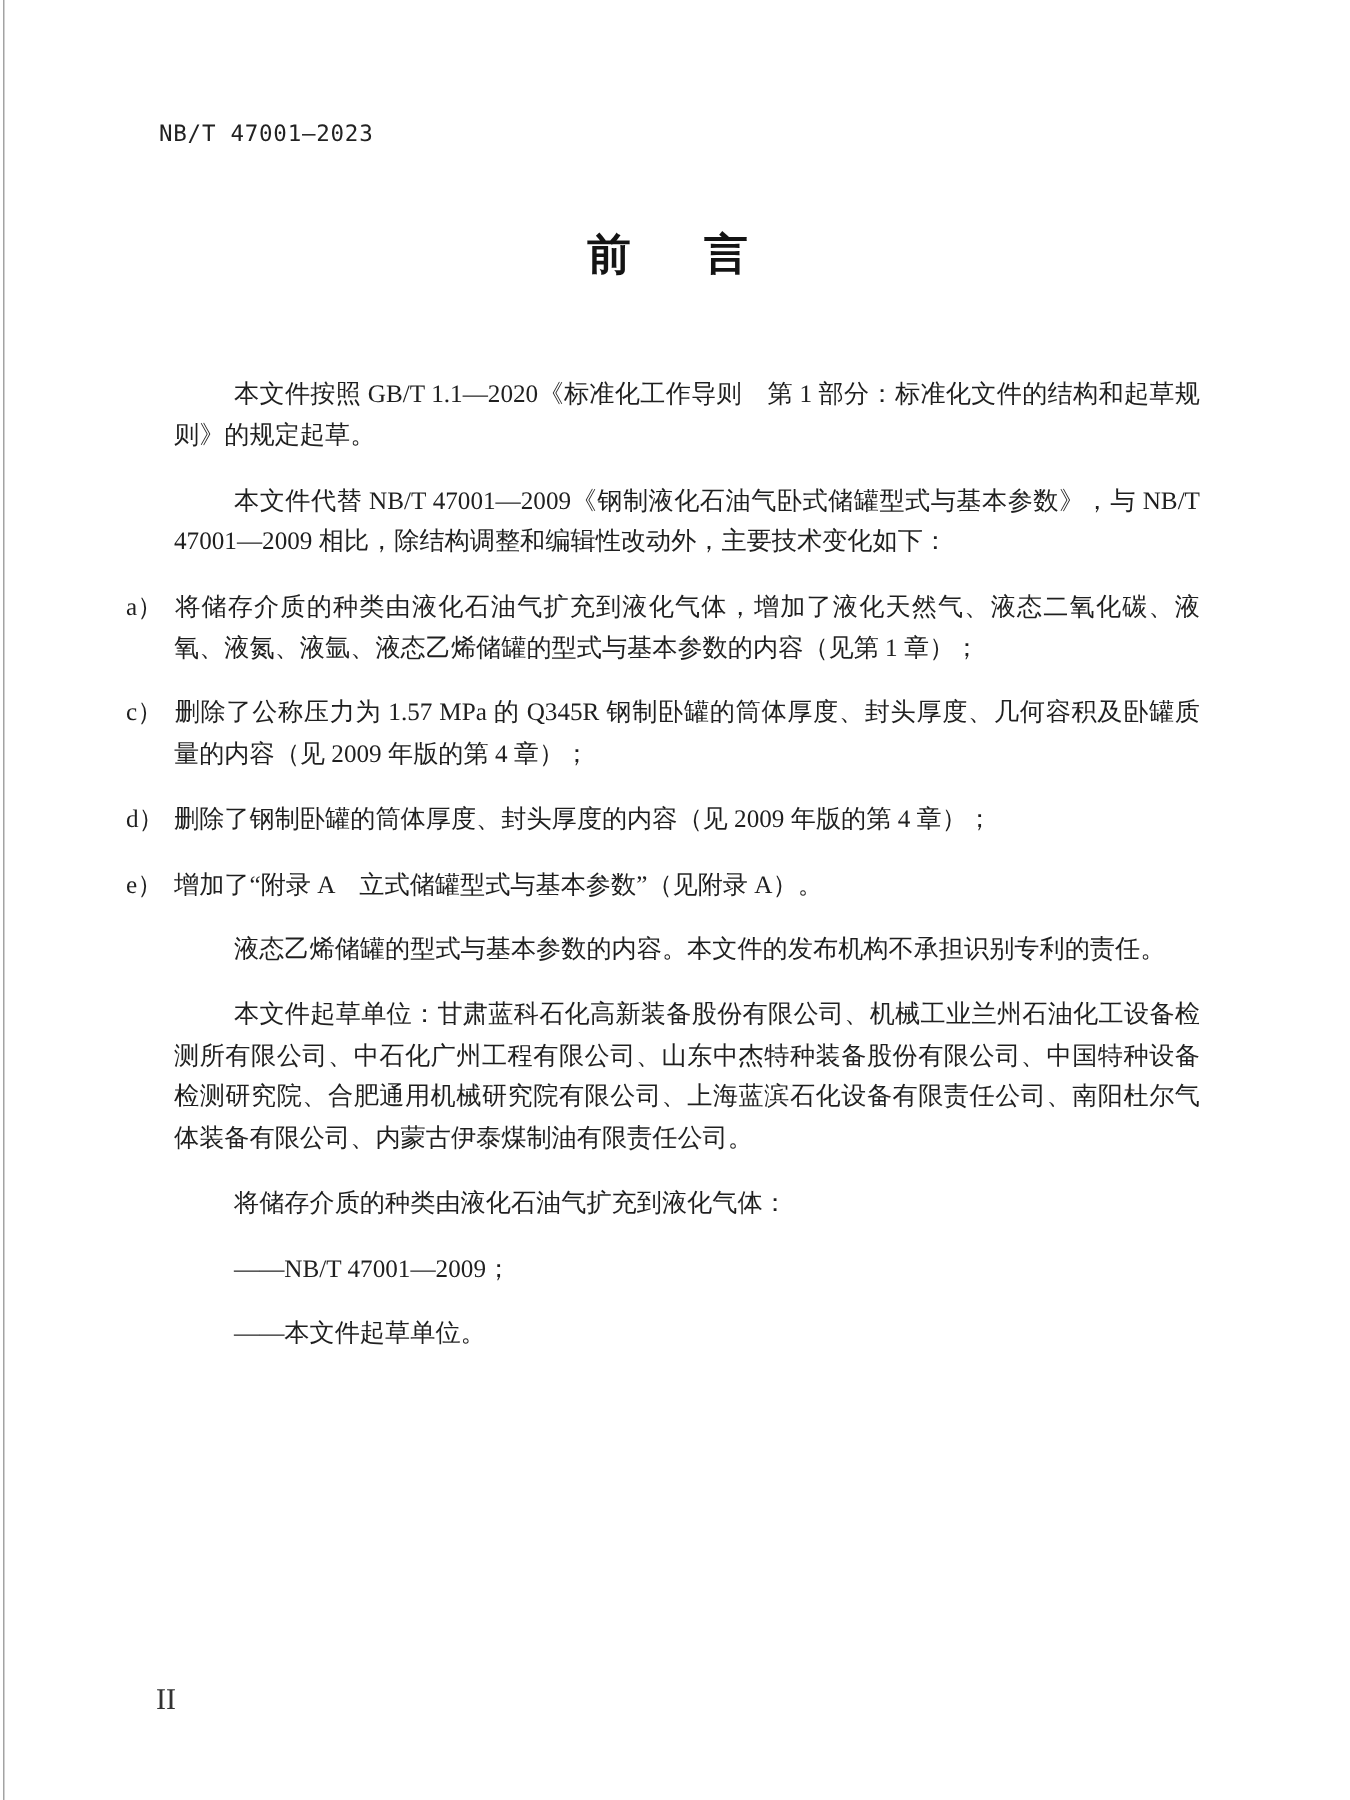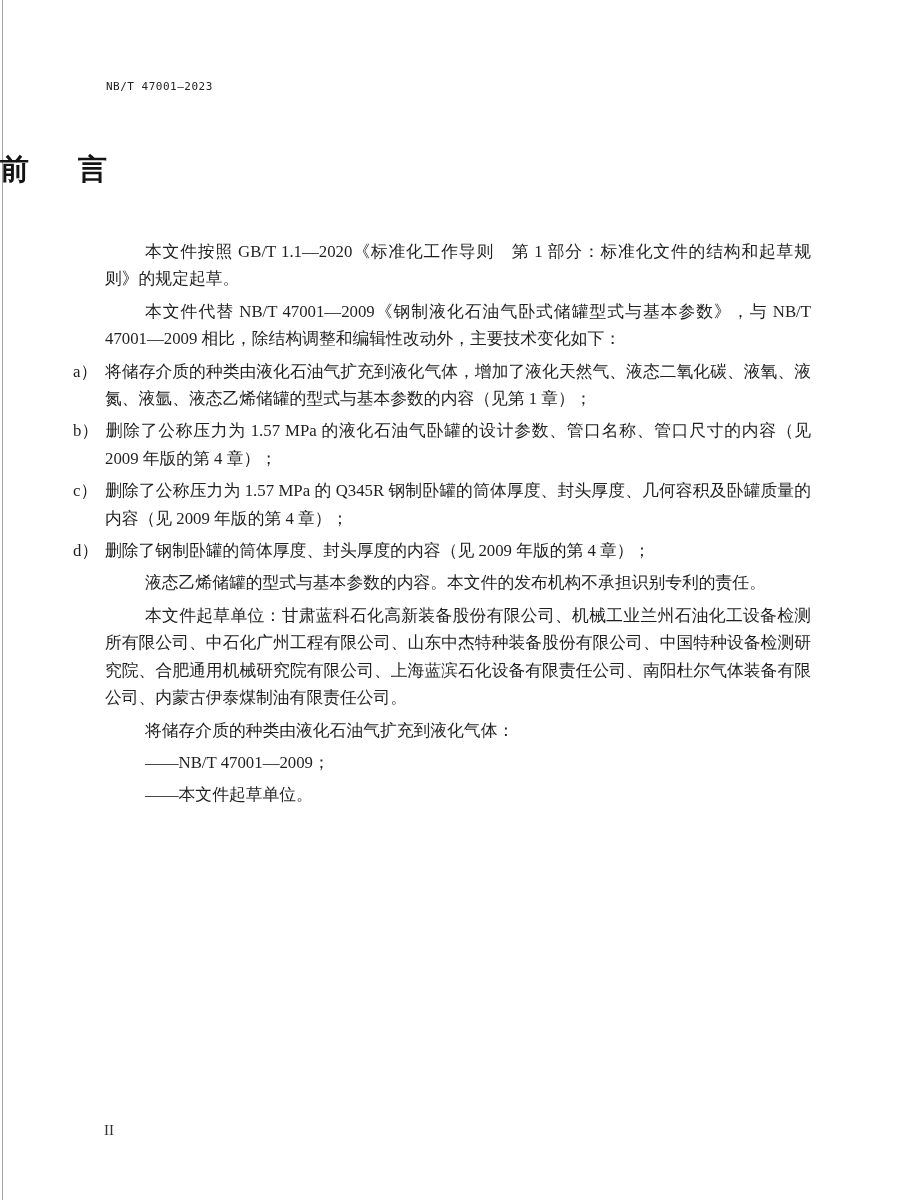--- a/index.html
+++ b/index.html
@@ -12,66 +12,66 @@
     color: #1f1f1f;
   }
   .scan-edge {
     position: absolute; left: 2px; top: 0;
     width: 1px; height: 1200px;
     background: #a3a3a3;
   }
   .header {
     position: absolute; left: 106px; top: 80px;
     font-family: "DejaVu Sans Mono", "DejaVu Sans", monospace;
-    font-size: 11px; letter-spacing: 0.5px;
+    font-size: 15px; letter-spacing: 0.5px;
     color: #222;
     white-space: nowrap;
   }
   .title {
     position: absolute; left: 0; top: 150px;
     width: 900px; margin: 0;
-    text-align: left;
+    text-align: center;
     font-size: 29px; font-weight: bold;
     letter-spacing: 10px;
     color: #141414;
   }
   .content {
     position: absolute; left: 100px; top: 233px;
     width: 716px;
     font-size: 16.8px; line-height: 27.4px;
     text-align: justify;
   }
-  .content p { margin: 5px; padding: 0; }
+  .content p { margin: 16px; padding: 0; }
   .para { text-indent: 40px; }
   .list-item { padding-left: 72px; text-indent: -32px; }
   .marker { display: inline-block; width: 32px; text-indent: 0; }
   .dash { text-indent: 40px; }
   .page-num {
     position: absolute; left: 104px; top: 1122px;
-    font-size: 15px; color: #333;
+    font-size: 20px; color: #333;
   }
 </style>
 </head>
 <body>
 
 <div>
   <div class="scan-edge"></div>
 
   <div class="header">NB/T 47001—2023</div>
 
   <h1 class="title">前　言</h1>
 
   <div class="content">
     <p class="para">本文件按照 GB/T 1.1—2020《标准化工作导则　第 1 部分：标准化文件的结构和起草规则》的规定起草。</p>
     <p class="para">本文件代替 NB/T 47001—2009《钢制液化石油气卧式储罐型式与基本参数》，与 NB/T 47001—2009 相比，除结构调整和编辑性改动外，主要技术变化如下：</p>
 
     <p class="list-item"><span class="marker">a）</span><span>将储存介质的种类由液化石油气扩充到液化气体，增加了液化天然气、液态二氧化碳、液氧、液氮、液氩、液态乙烯储罐的型式与基本参数的内容（见第 1 章）；</span></p>
-    <p class="list-item"><span class="marker">b）</span><span>删除了公称压力为 1.57 MPa 的液化石油气卧罐的设计参数、管口名称、管口尺寸的内容（见 2009 年版的第 4 章）；</span></p>
     <p class="list-item"><span class="marker">c）</span><span>删除了公称压力为 1.57 MPa 的 Q345R 钢制卧罐的筒体厚度、封头厚度、几何容积及卧罐质量的内容（见 2009 年版的第 4 章）；</span></p>
     <p class="list-item"><span class="marker">d）</span><span>删除了钢制卧罐的筒体厚度、封头厚度的内容（见 2009 年版的第 4 章）；</span></p>
+    <p class="list-item"><span class="marker">e）</span><span>增加了“附录 A　立式储罐型式与基本参数”（见附录 A）。</span></p>
 
     <p class="para">液态乙烯储罐的型式与基本参数的内容。本文件的发布机构不承担识别专利的责任。</p>
     <p class="para">本文件起草单位：甘肃蓝科石化高新装备股份有限公司、机械工业兰州石油化工设备检测所有限公司、中石化广州工程有限公司、山东中杰特种装备股份有限公司、中国特种设备检测研究院、合肥通用机械研究院有限公司、上海蓝滨石化设备有限责任公司、南阳杜尔气体装备有限公司、内蒙古伊泰煤制油有限责任公司。</p>
     <p class="para">将储存介质的种类由液化石油气扩充到液化气体：</p>
     <p class="dash">——NB/T 47001—2009；</p>
     <p class="dash">——本文件起草单位。</p>
   </div>
 
   <div class="page-num">II</div>
 </div>

